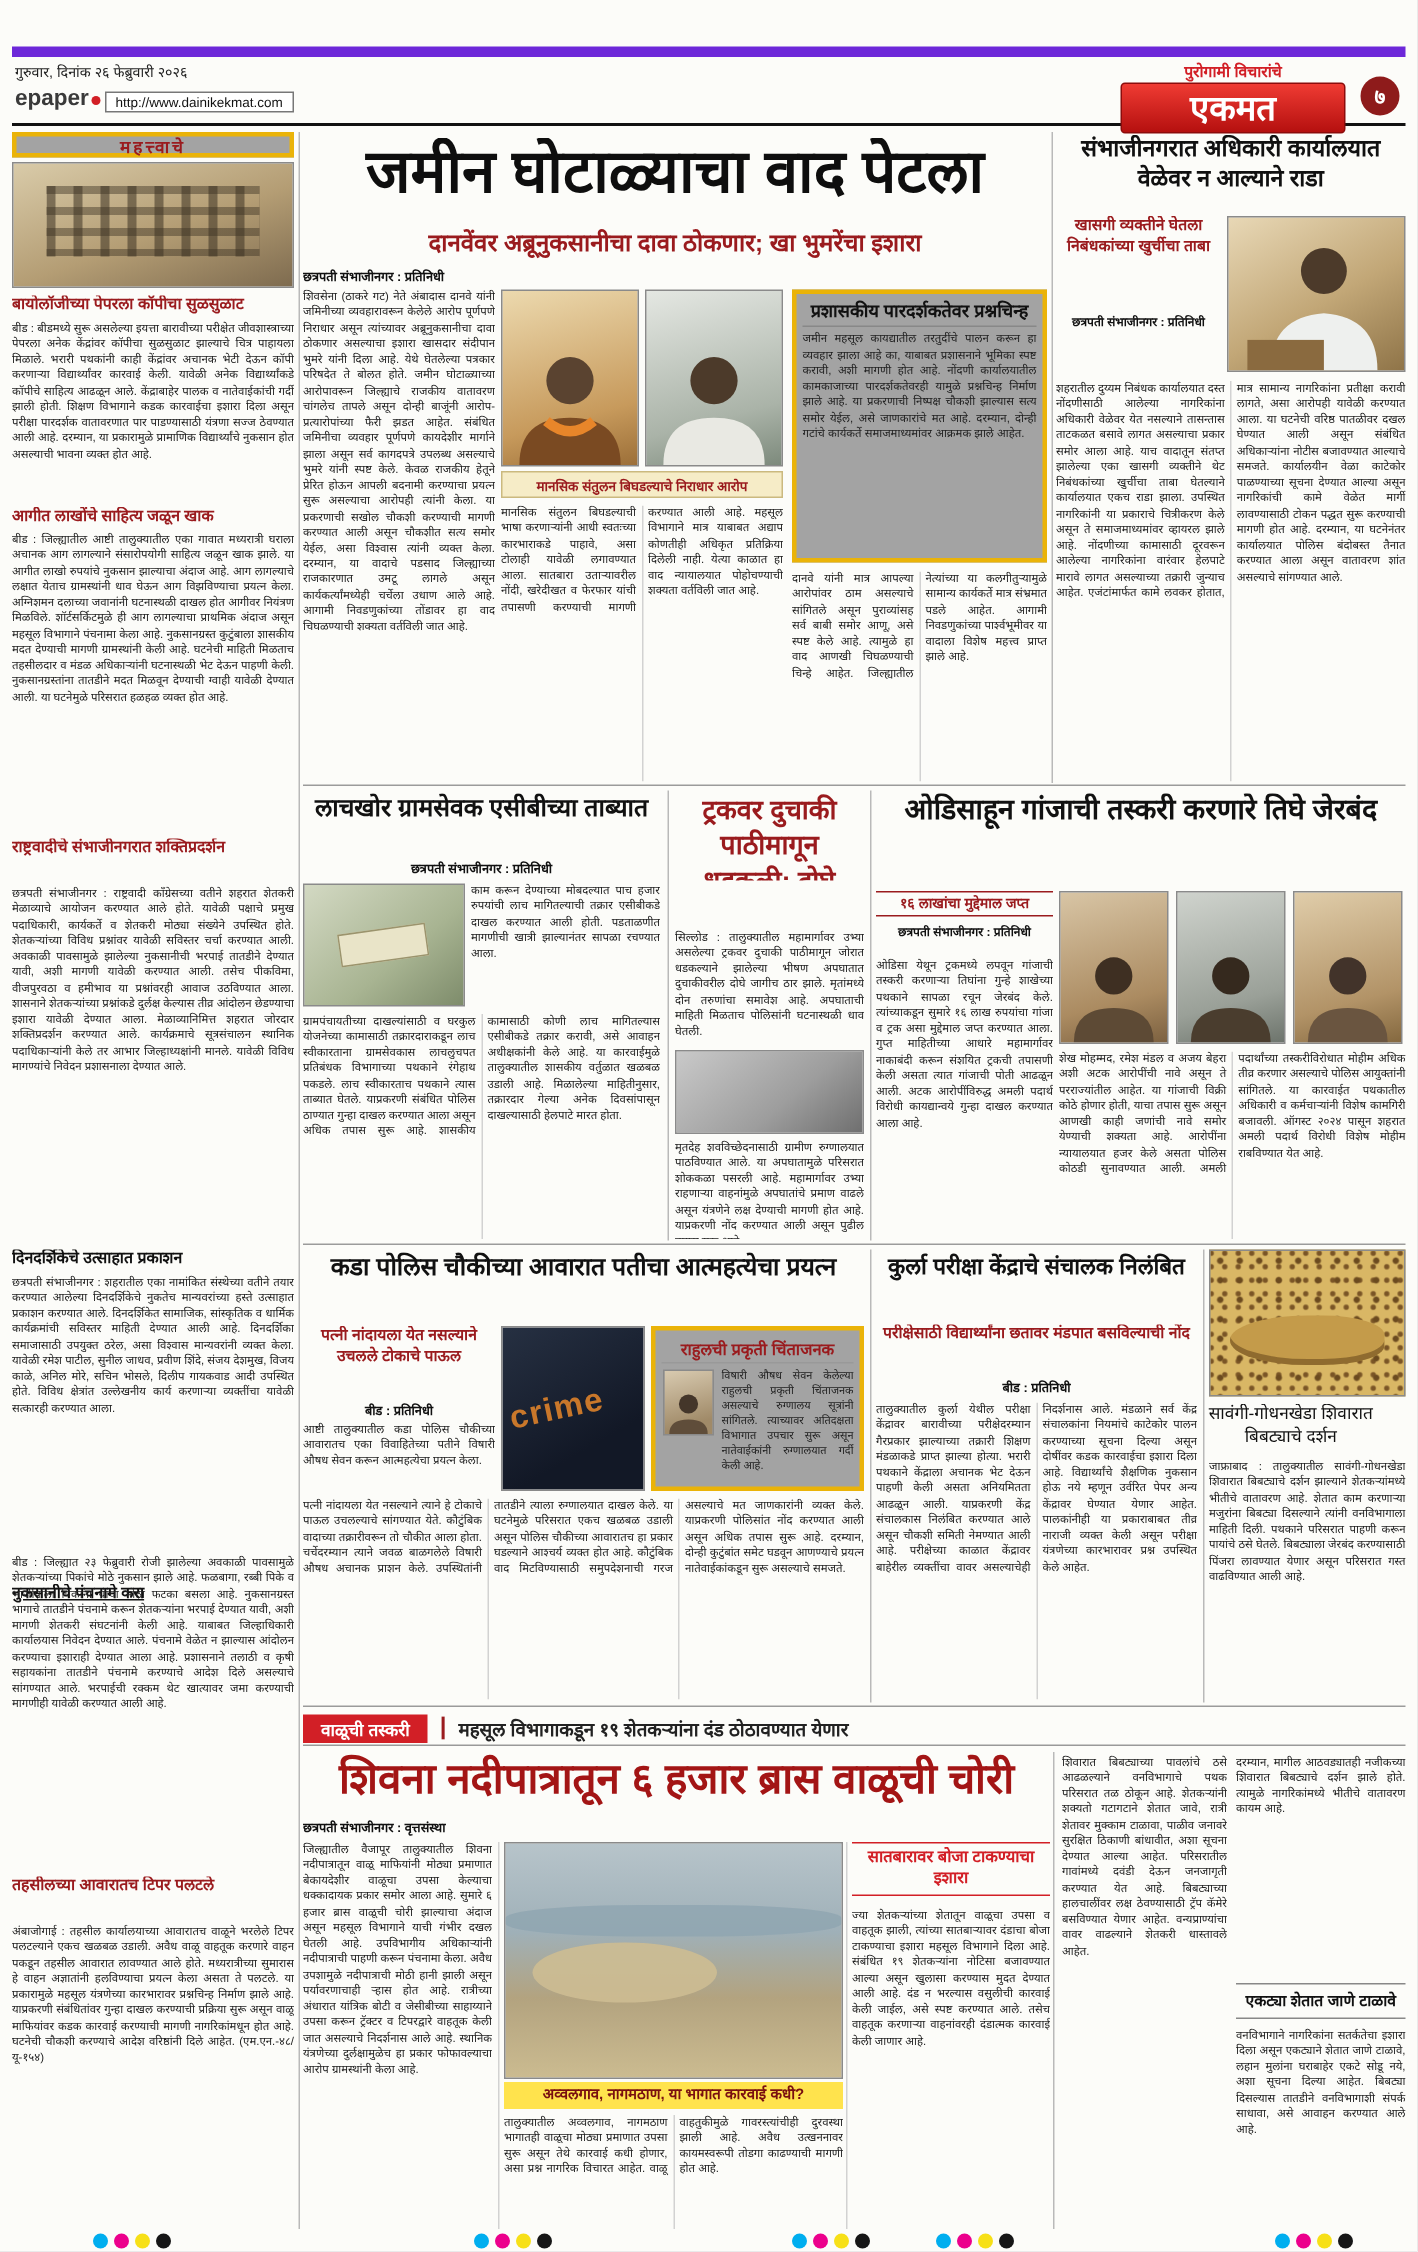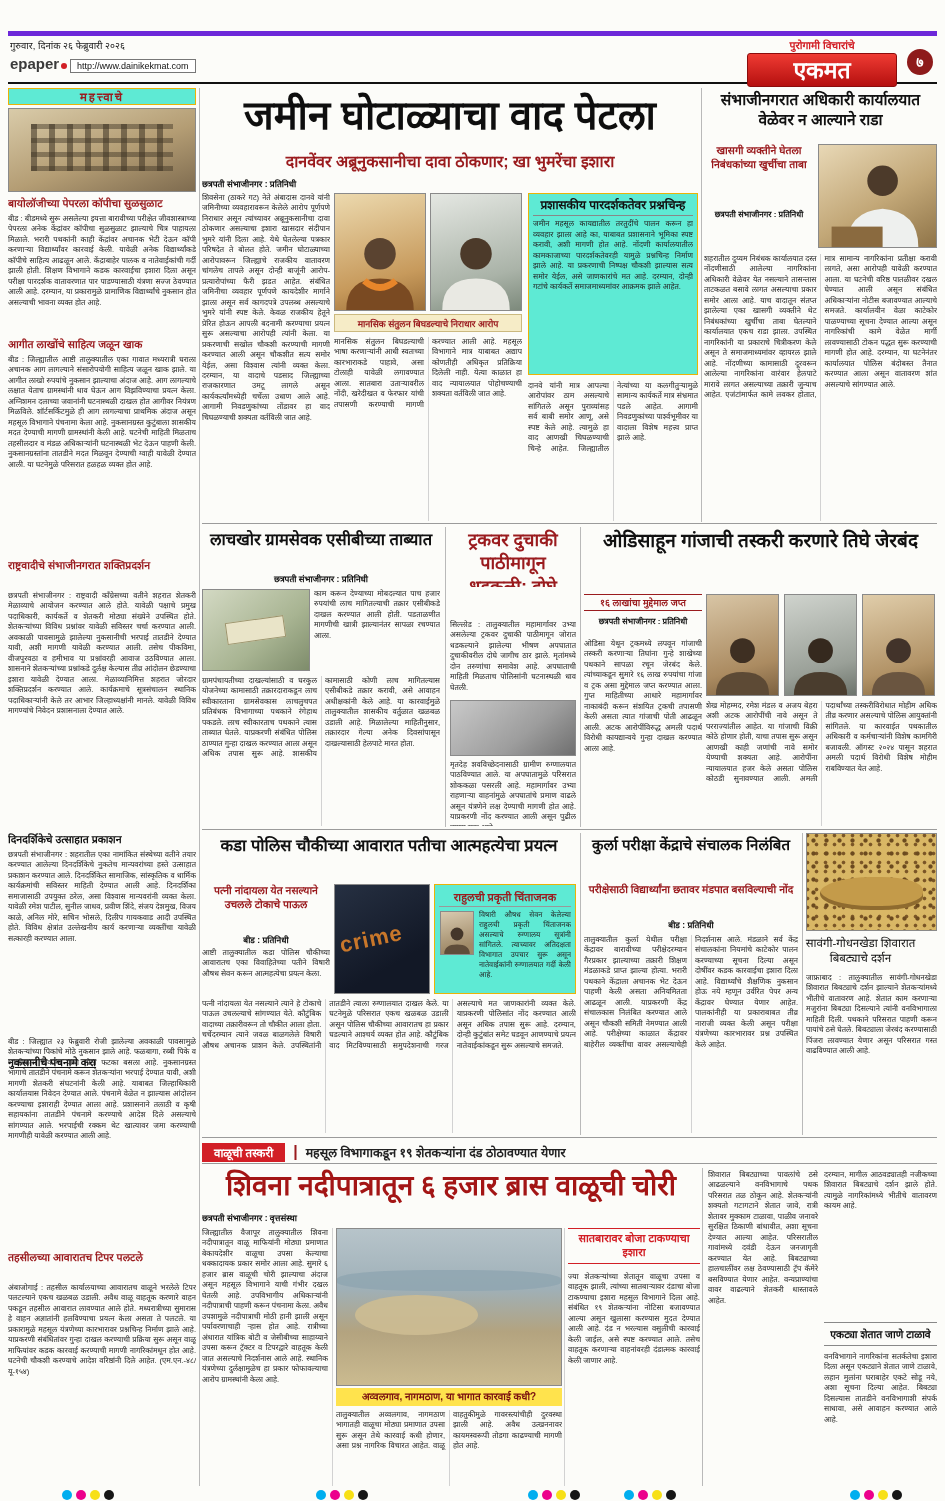--- a/index.html
+++ b/index.html
@@ -11,32 +11,32 @@
   .cols2{column-count:2;column-gap:8px;column-rule:1px solid #d2d2d2}
   .cols3{column-count:3;column-gap:8px;column-rule:1px solid #d2d2d2}
   .byline{font-size:8.5px;font-weight:bold;color:#111;overflow:hidden}
   .h-red{color:#9a1b1e}
   .h-black{color:#111}
   .lh-head{font-size:10.6px;font-weight:bold;line-height:1.25;overflow:hidden}
   .hairv{position:absolute;width:1px;background:#b9b9b9}
   .hairh{position:absolute;height:1px;background:#9b9b9b}
   .photo{position:absolute;overflow:hidden;border:1px solid #8a8a8a}
   .cap-strip{position:absolute;background:#f6ecc7;color:#9a1b1e;font-weight:bold;font-size:9px;text-align:center;line-height:18px;overflow:hidden;border:1px solid #cbb97f}
-  .boxed{border:1px solid #eab308;background:#5eead4}
+  .boxed{border:3px solid #eab308;background:#a3a3a3}
   .center{text-align:center}
   .regdot{width:10px;height:10px;border-radius:50%;display:inline-block;margin-right:4px}
   .dot-c{background:#00aeef}.dot-m{background:#ec008c}.dot-y{background:#f7e017}.dot-k{background:#161616}
   .personsvg{width:100%;height:100%;display:block}
 </style>
 </head>
 <body>
 
 <div class="sheet">
 
-  <div class="abs" style="left:8px;top:31px;width:929px;height:53px;border-top:5px solid #6d28d9;border-bottom:2px solid #111;">
+  <div class="abs" style="left:8px;top:31px;width:929px;height:53px;border-top:7px solid #6d28d9;border-bottom:2px solid #111;">
     <div class="abs" style="left:2px;top:3px;font-size:9.5px;color:#222;">गुरुवार, दिनांक २६ फेब्रुवारी २०२६</div>
     <div class="abs" style="left:2px;top:19px;font-size:15px;font-weight:bold;color:#3a3a3a;">
       <span>epaper</span><span style="display:inline-block;width:6px;height:6px;border-radius:50%;background:#d21f26;margin-left:2px;"></span>
     </div>
     <div class="abs" style="left:62px;top:23px;font-size:9px;color:#111;border:1px solid #777;padding:1px 6px;background:#fff;">http://www.dainikekmat.com</div>
 
 
     <div class="abs" style="right:40px;top:2px;width:150px;text-align:center;">
       <div style="font-size:10.5px;font-weight:bold;color:#d21f26;">पुरोगामी विचारांचे</div>
       <div style="margin-top:1px;background:linear-gradient(180deg,#ef3b33,#b5100f);color:#fff;font-size:23px;font-weight:bold;line-height:32px;height:34px;border-radius:3px;border:1px solid #8c0c0c;">एकमत</div>

